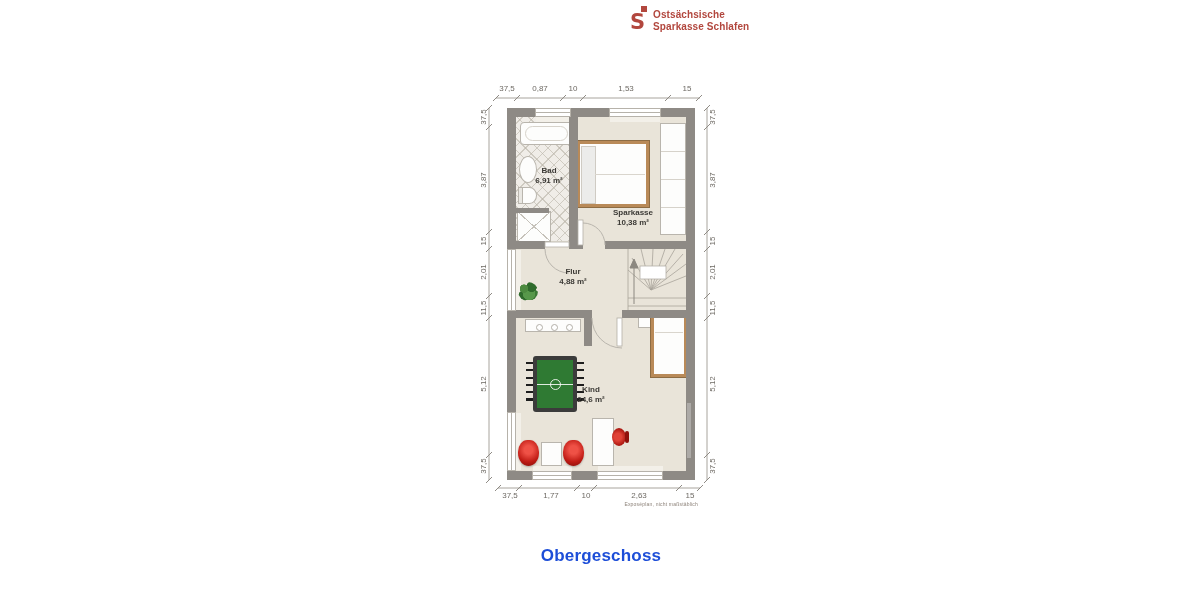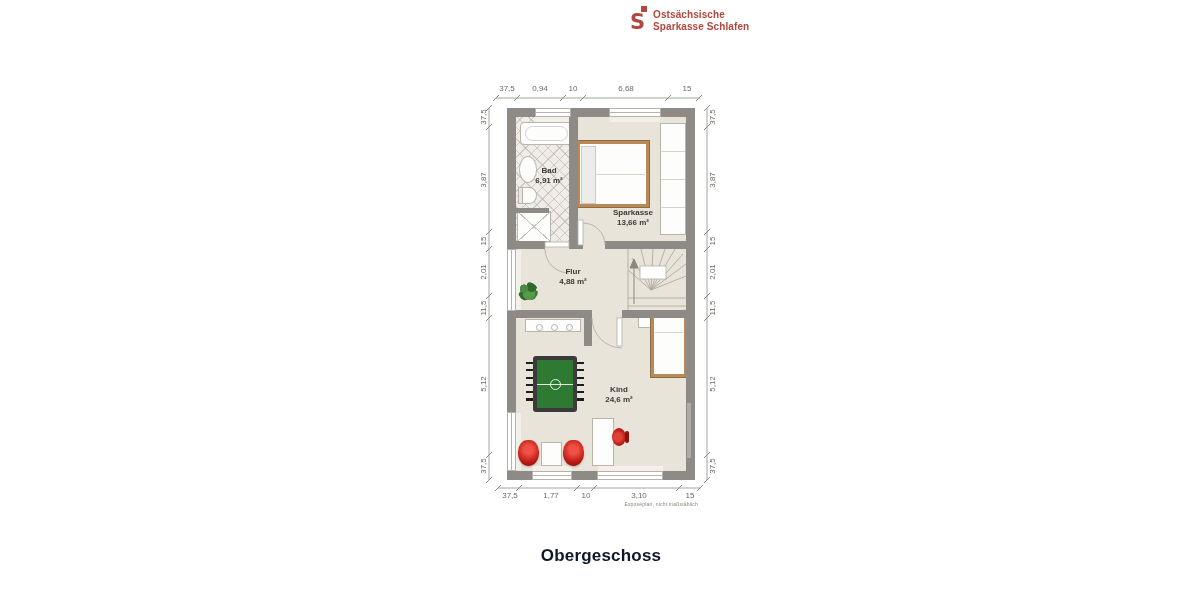--- a/index.html
+++ b/index.html
@@ -61,21 +61,21 @@
                 radial-gradient(circle at 28% 72%,#2f6b2c 0 5px,transparent 5.5px),
                 radial-gradient(circle at 78% 68%,#3c7a36 0 5px,transparent 5.5px),
                 radial-gradient(circle at 50% 45%,#255d24 0 3px,transparent 3.5px);}
   .overlay{position:absolute;inset:0;pointer-events:none;}
   .room-label{position:absolute;transform:translateX(-50%);text-align:center;font-size:8px;font-weight:bold;
               color:#3c3a36;line-height:1.25;white-space:nowrap;}
   .watermark{position:absolute;background:rgba(255,255,255,.28);}
   
   .disclaimer{position:absolute;top:501px;right:502px;font-size:5px;color:#8d837a;letter-spacing:.2px;}
   .title{position:absolute;left:601px;top:546px;transform:translateX(-50%);
-         font-size:17px;font-weight:bold;color:#0f172a;letter-spacing:.2px;}
+         font-size:17px;font-weight:bold;color:#1d4ed8;letter-spacing:.2px;}
 </style>
 </head>
 <body>
 
 <div id="page">
 
   <div class="logo">
     <div class="logo-icon">
       <span class="logo-dot"></span>
       <span class="logo-s">S</span>
@@ -124,29 +124,29 @@
         <line class="tick" x1="224" y1="172" x2="230" y2="166"></line>
       <line class="tick" x1="224" y1="219" x2="230" y2="213"></line>
         <line class="tick" x1="224" y1="241" x2="230" y2="235"></line>
       <line class="tick" x1="224" y1="378" x2="230" y2="372"></line>
         <line class="tick" x1="224" y1="403" x2="230" y2="397"></line>
     </g>
   </svg>
 
   <div>
     <span class="dim t" style="left:507px">37,5</span>
-    <span class="dim t" style="left:540px">0,94</span>
+    <span class="dim t" style="left:540px">0,87</span>
     <span class="dim t" style="left:573px">10</span>
-    <span class="dim t" style="left:626px">6,68</span>
+    <span class="dim t" style="left:626px">1,53</span>
     <span class="dim t" style="left:687px">15</span>
 
     <span class="dim b" style="left:510px">37,5</span>
     <span class="dim b" style="left:551px">1,77</span>
     <span class="dim b" style="left:586px">10</span>
-    <span class="dim b" style="left:639px">3,10</span>
+    <span class="dim b" style="left:639px">2,63</span>
     <span class="dim b" style="left:690px">15</span>
 
     <span class="dim rot" style="left:483px;top:117px">37,5</span>
     <span class="dim rot" style="left:483px;top:180px">3,87</span>
     <span class="dim rot" style="left:483px;top:241px">15</span>
     <span class="dim rot" style="left:483px;top:272px">2,01</span>
     <span class="dim rot" style="left:483px;top:308px">11,5</span>
     <span class="dim rot" style="left:483px;top:384px">5,12</span>
     <span class="dim rot" style="left:483px;top:466px">37,5</span>
 
@@ -260,27 +260,27 @@
     </svg>
 
     <div class="watermark" style="left:180px;top:295px;width:4px;height:55px"></div>
 
     <div class="room-label" style="left:42px;top:58px">
       <div>Bad</div>
       <div>6,91 m²</div>
     </div>
     <div class="room-label" style="left:126px;top:100px">
       <div>Sparkasse</div>
-      <div>13,66 m²</div>
+      <div>10,38 m²</div>
     </div>
     <div class="room-label" style="left:66px;top:159px">
       <div>Flur</div>
       <div>4,88 m²</div>
     </div>
-    <div class="room-label" style="left:112px;top:277px">
+    <div class="room-label" style="left:84px;top:277px">
       <div>Kind</div>
       <div>24,6 m²</div>
     </div>
   </div>
 
   <div class="disclaimer">Exposéplan, nicht maßstäblich</div>
   <div class="title">Obergeschoss</div>
 
 </div>
 

